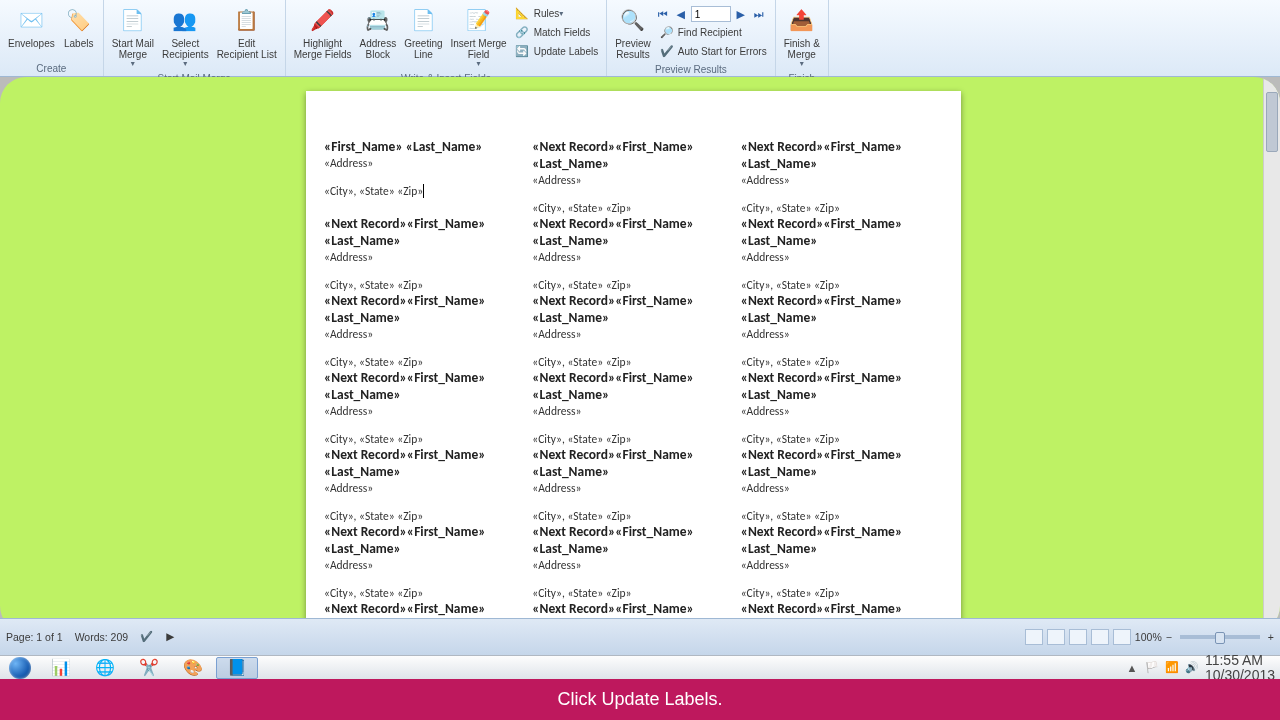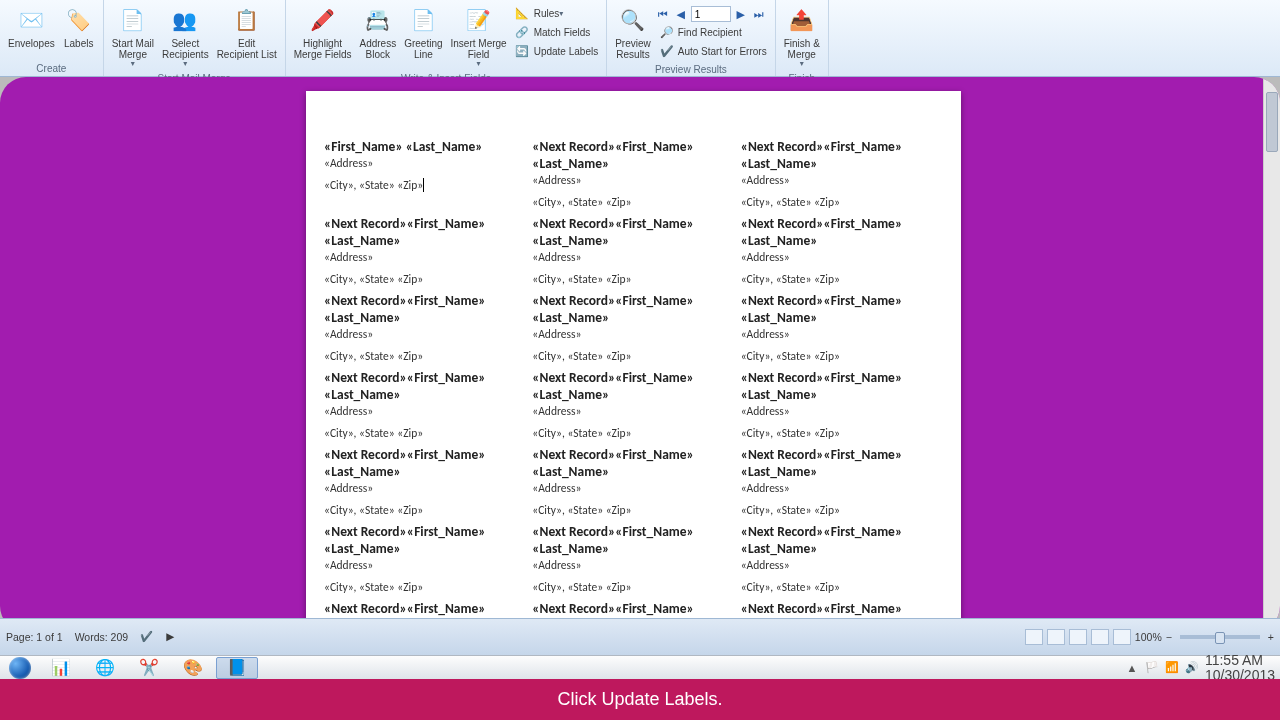--- a/index.html
+++ b/index.html
@@ -10,30 +10,30 @@
 .group-buttons { display: flex; flex: 1; }
 .group-label { font-size: 10px; color: #5a6b7f; padding: 2px 0; }
 .big-btn { display: flex; flex-direction: column; align-items: center; justify-content: flex-start; padding: 2px 4px; border-radius: 2px; cursor: pointer; text-align: center; line-height: 1.1; }
 .big-btn .ico { width: 32px; height: 32px; margin-bottom: 2px; display: flex; align-items: center; justify-content: center; font-size: 20px; }
 .small-btn { display: flex; align-items: center; padding: 1px 4px; font-size: 10px; cursor: pointer; border-radius: 2px; white-space: nowrap; }
 .small-btn .ico { width: 16px; height: 16px; margin-right: 3px; display: flex; align-items: center; justify-content: center; font-size: 11px; }
 .stack { display: flex; flex-direction: column; justify-content: flex-start; gap: 1px; padding-top: 2px; }
 .nav-group .stack { flex-direction: row; align-items: center; gap: 2px; }
 .nav-btn { width: 16px; height: 16px; display: flex; align-items: center; justify-content: center; color: #2a5fa8; cursor: pointer; font-size: 11px; }
 .nav-input { width: 40px; height: 16px; border: 1px solid #a8bdd6; font-size: 10px; padding: 0 3px; background: #fff; }
-.workspace { position: absolute; top: 77px; left: 0; right: 0; bottom: 23px; background: #a21caf; overflow: hidden; border-radius: 26px; }
+.workspace { position: absolute; top: 77px; left: 0; right: 0; bottom: 23px; background: #bef264; overflow: hidden; border-radius: 26px; }
 .vscroll { position: absolute; top: 0; right: 0; bottom: 0; width: 17px; background: #e8e8e8; border-left: 1px solid #ccc; }
 .vscroll .thumb { position: absolute; top: 15px; left: 2px; right: 2px; height: 60px; background: #c0c8d4; border: 1px solid #9aa8ba; border-radius: 2px; }
 .zoom-tool { position: absolute; right: 0; top: 0; width: 13px; height: 60px; background: #e8e8e8; border-left:1px solid #ccc; }
 .page { position: absolute; top: 14px; left: 306px; width: 655px; background: #fff; box-shadow: 0 2px 6px rgba(0,0,0,0.4); padding: 48px 18px 10px; }
 .labels { display: grid; grid-template-columns: repeat(3, 1fr); column-gap: 6px; }
 .label-cell { height: 77px; overflow: hidden; font-family: Calibri, sans-serif; color: #222; padding-right: 4px; }
 .label-cell .line1 { font-weight: bold; font-size: 13.5px; line-height: 1.25; }
 .label-cell .line2 { font-size: 11.5px; color: #333; }
-.label-cell .line3 { font-size: 11.5px; margin-top: 8px; color: #333; }
+.label-cell .line3 { font-size: 11.5px; margin-top: 14px; color: #333; }
 .cursor { border-right: 1px solid #000; }
 .statusbar { position: absolute; bottom: 0; left: 0; right: 0; height: 37px; background: linear-gradient(#dfe9f5,#c5d6ea); border-top: 1px solid #9fb8d4; display: flex; align-items: center; font-size: 10.5px; color: #3b3b3b; padding: 0 6px; justify-content: space-between; }
 .status-left { display: flex; gap: 12px; align-items: center; }
 .status-right { display: flex; gap: 4px; align-items: center; }
 .view-btn { width: 18px; height: 16px; border: 1px solid #a8bdd6; background: #eef4fb; cursor: pointer; }
 .zoom-slider { width: 80px; height: 4px; background: #a8bdd6; position: relative; margin: 0 4px; }
 .zoom-slider::after { content:""; position:absolute; left:50%; top:-3px; width:8px; height:10px; background:#d8e4f2; border:1px solid #7a94b5; border-radius:2px; transform:translateX(-50%); }
 .taskbar { position: absolute; bottom: 41px; left: 0; right: 0; height: 24px; background: linear-gradient(#fdfdfd,#dfe4ea); border-top: 1px solid #b0b8c2; display: flex; align-items: center; padding: 0 2px; justify-content: space-between; }
 .taskbar-left { display: flex; gap: 2px; align-items: center; }
 .task-btn { width: 42px; height: 22px; border: 1px solid transparent; border-radius: 2px; display: flex; align-items: center; justify-content: center; cursor: pointer; }

